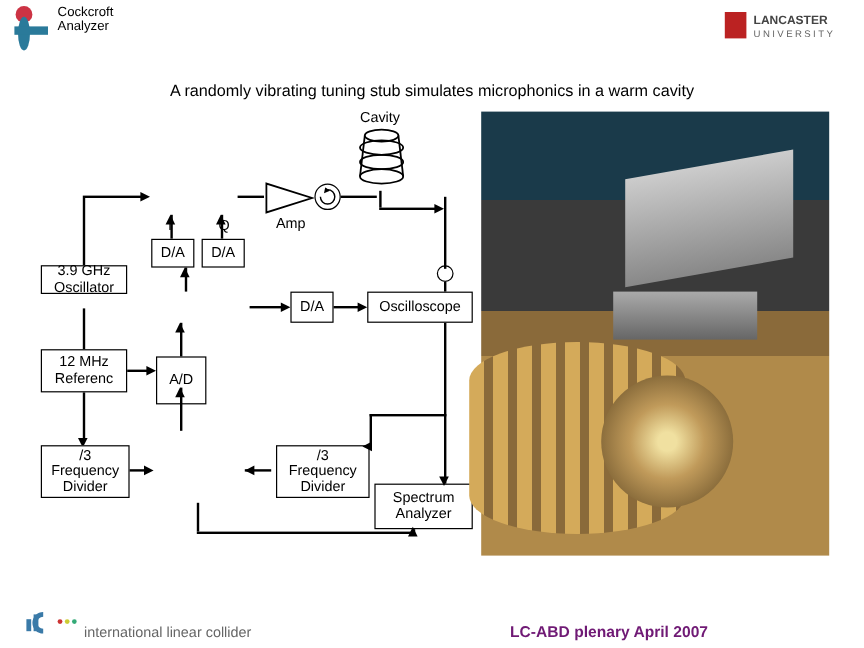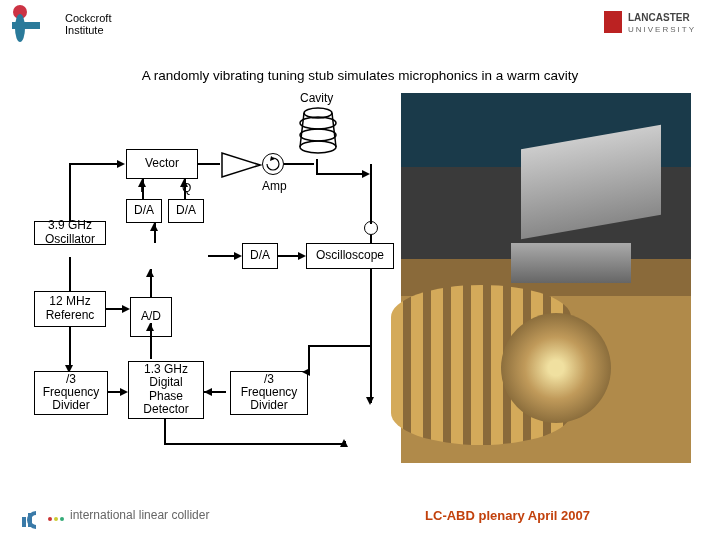--- a/index.html
+++ b/index.html
@@ -6,23 +6,22 @@
   body {
     width: 720px;
     height: 540px;
     background: #fff;
     font-family: Arial, Helvetica, sans-serif;
     position: relative;
     overflow: hidden;
   }
   .header {
     display: flex;
-    align-items: center;
     padding: 4px 8px 0 8px;
-    gap: 17px;
+    gap: 0;
   }
   .ci-logo {
     width: 40px; height: 40px;
     position: relative;
   }
   .ci-logo svg { width: 100%; height: 100%; }
   .ci-text { font-size: 11px; line-height: 1.1; color: #000; }
   .spacer { flex: 1; }
   .lanc-logo svg { width: 110px; height: 34px; }
   .astec-logo svg { width: 90px; height: 34px; }
@@ -91,47 +90,47 @@
     border-radius: 50% / 20%;
   }
   .photo .cavend { position:absolute; bottom:40px; right:80px; width:110px; height:110px; border-radius:50%;
     background: radial-gradient(circle,#f0e0a0 0 10%, #c09a5a 40%, #5a4420 100%);
   }
   .footer {
     position: absolute;
     bottom: 6px;
     left: 0; right: 0;
     display: flex;
-    align-items: flex-start;
+    align-items: flex-end;
     padding: 0 20px;
   }
   .ilc-logo svg { width: 44px; height: 22px; }
   .ilc-text { font-size: 12px; color: #666; margin-left: 6px; }
   .footer-right {
     margin-left: auto;
     font-size: 13px;
     font-weight: bold;
-    color: #c2410c;
+    color: #701a75;
     margin-right: 110px;
   }
 </style>
 </head>
 <body>
 
 <div class="header">
   <div class="ci-logo">
     <svg viewBox="0 0 40 40">
       <circle cx="12" cy="8" r="7" fill="#cc3344"></circle>
       <ellipse cx="12" cy="24" rx="5" ry="14" fill="#2a7a9a"></ellipse>
       <rect x="4" y="18" width="28" height="7" fill="#2a7a9a"></rect>
     </svg>
   </div>
   <div class="ci-text">
     <div>Cockcroft</div>
-    <div>Institute</div>
+    <div>Analyzer</div>
   </div>
   <div class="spacer"></div>
   <div class="lanc-logo">
     <svg viewBox="0 0 110 34">
       <rect x="2" y="6" width="18" height="22" fill="#b22"></rect>
       <text x="26" y="16" font-size="10" font-weight="bold" fill="#444">LANCASTER</text>
       <text x="26" y="27" font-size="8" fill="#666" letter-spacing="2">UNIVERSITY</text>
     </svg>
   </div>
 </div>
@@ -163,26 +162,23 @@
 
     <div class="circ" style="left:228px; top:60px; width:22px; height:22px;"></div>
     <svg style="position:absolute; left:231px; top:63px;" width="16" height="16">
         <path d="M8 2 A6 6 0 1 1 2 8" fill="none" stroke="#000" stroke-width="1.2"></path>
         <polygon points="6,0 10,3 5,5" fill="#000"></polygon>
       </svg>
     <div class="line" style="left:250px; top:70px; width:30px; height:2px;"></div>
     <svg class="amp-tri" style="left:186px; top:58px;" width="42" height="28">
         <polygon points="2,2 2,26 40,14" fill="none" stroke="#000" stroke-width="1.5"></polygon>
       </svg>
-    <div class="lbl" style="left:196px; top:86px;margin-left:32px;">Amp</div>
+    <div class="lbl" style="left:196px; top:86px;">Amp</div>
     <div class="line" style="left:164px; top:70px; width:22px; height:2px;"></div>
 
-    <div class="box" style="left:92px; top:56px; width:72px; height:30px;">
-        <span>Vector</span>
-      </div>
     <div class="lbl" style="left:106px; top:88px;">I</div>
     <div class="lbl" style="left:148px; top:88px;">Q</div>
     <div class="line" style="left:108px; top:86px; width:2px; height:20px;"></div>
     <div class="arrow up" style="left:104px; top:86px;"></div>
     <div class="line" style="left:150px; top:86px; width:2px; height:20px;"></div>
     <div class="arrow up" style="left:146px; top:86px;"></div>
 
     <div class="box" style="left:0px; top:128px; width:72px; height:24px;">
         <span>3.9 GHz Oscillator</span>
       </div>
@@ -227,33 +223,33 @@
     <div class="arrow up" style="left:112px; top:176px;"></div>
     <div class="line" style="left:116px; top:230px; width:2px; height:36px;"></div>
     <div class="arrow up" style="left:112px; top:230px;"></div>
 
     <div class="box" style="left:0px; top:278px; width:74px; height:44px;">
         <span>/3 Frequency Divider</span>
       </div>
     <div class="line" style="left:74px; top:298px; width:14px; height:2px;"></div>
     <div class="arrow rt" style="left:86px; top:295px;"></div>
 
-    <div class="box" style="left:94px; top:268px; width:76px; height:58px;">
-        <span>1.3 GHz Digital Phase Detector</span>
-      </div>
     <div class="line" style="left:170px; top:298px; width:22px; height:2px;"></div>
     <div class="arrow lt" style="left:170px; top:295px;"></div>
 
     <div class="box" style="left:196px; top:278px; width:78px; height:44px;">
         <span>/3 Frequency Divider</span>
       </div>
     <div class="line" style="left:274px; top:252px; width:64px; height:2px;"></div>
     <div class="line" style="left:274px; top:252px; width:2px; height:26px;"></div>
     <div class="arrow lt" style="left:268px; top:275px;"></div>
 
+    <div class="box" style="left:278px; top:310px; width:82px; height:38px;">
+        <span>Spectrum Analyzer</span>
+      </div>
     <div class="line" style="left:336px; top:252px; width:2px; height:58px;"></div>
     <div class="arrow dn" style="left:332px; top:304px;"></div>
     <div class="line" style="left:130px; top:326px; width:2px; height:24px;"></div>
     <div class="line" style="left:130px; top:350px; width:180px; height:2px;"></div>
     <div class="line" style="left:310px; top:348px; width:2px; height:4px;"></div>
     <div class="arrow up" style="left:306px; top:346px;"></div>
 
   </div>
 
   <div class="photo">

